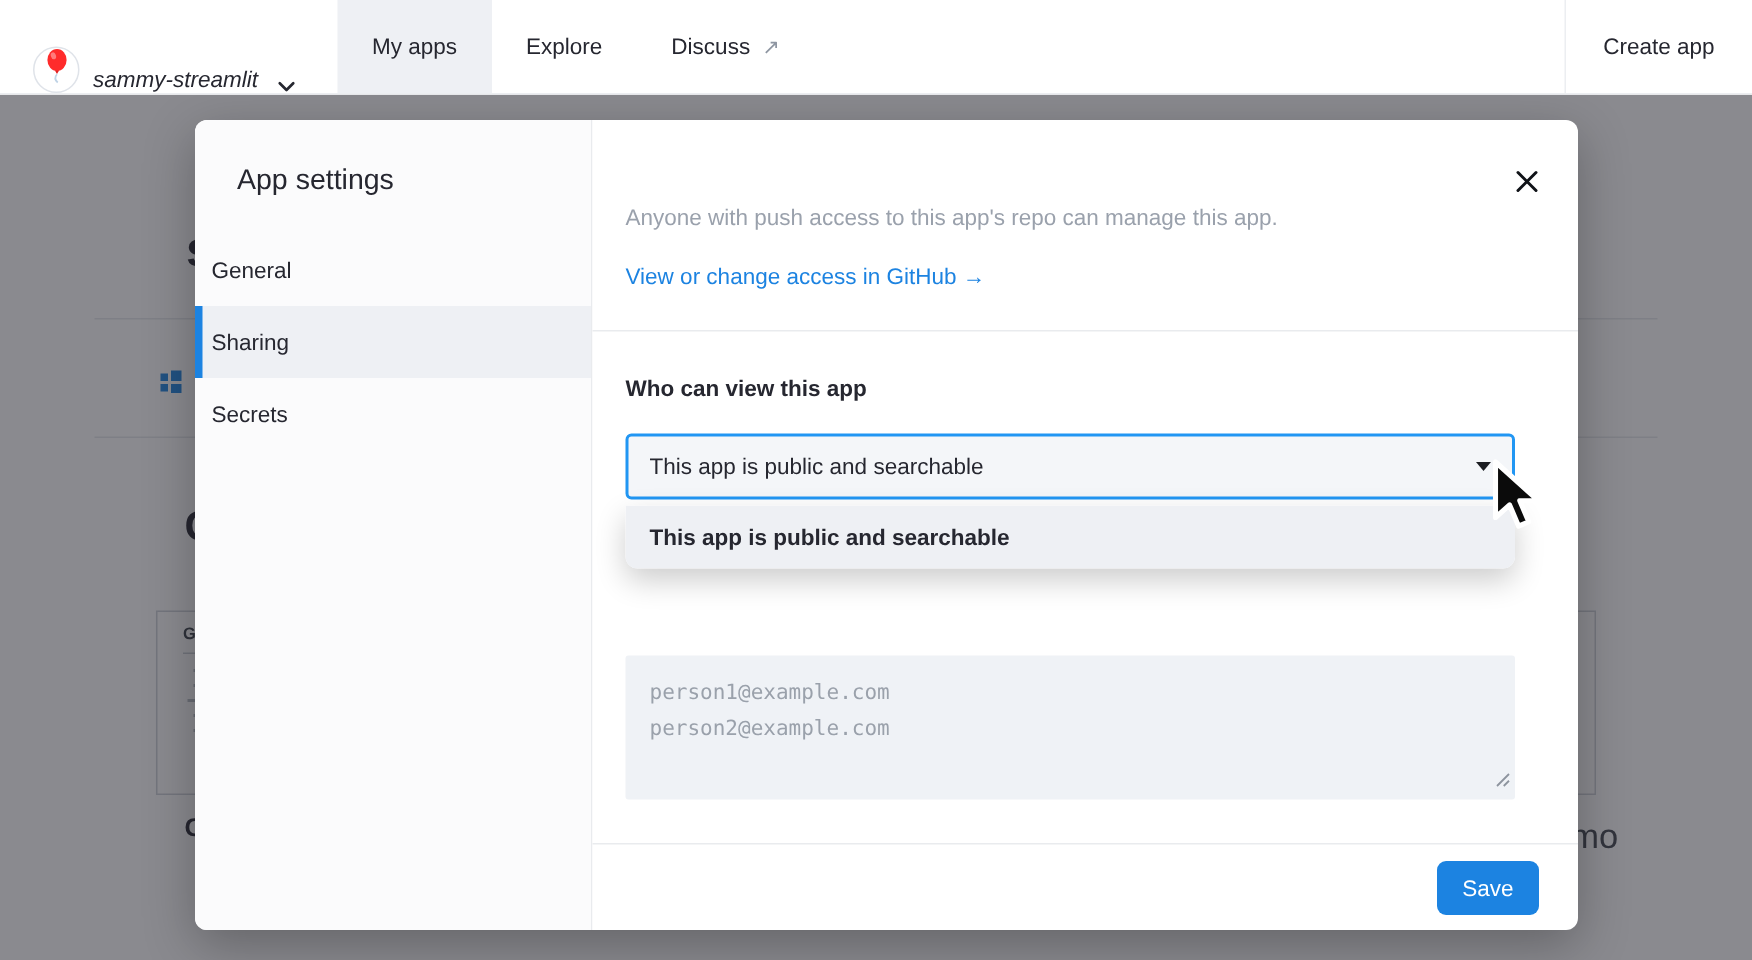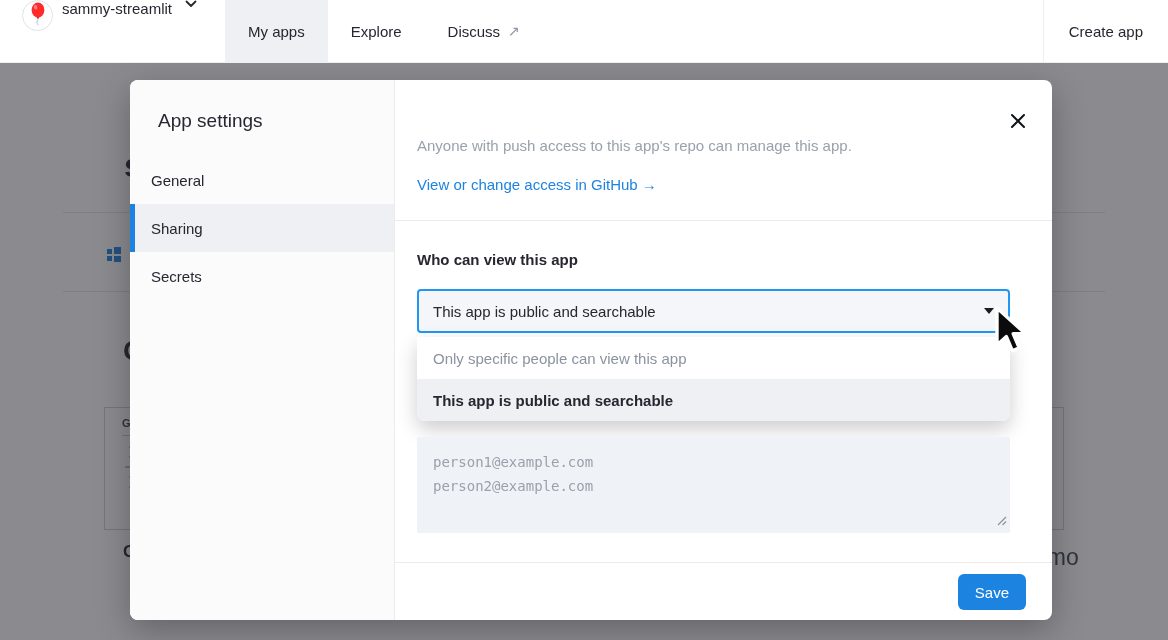--- a/index.html
+++ b/index.html
@@ -8,21 +8,21 @@
     font-family:"Liberation Sans", sans-serif;
     background:#ffffff; position:relative; color:#262730;
   }
 
   
   .nav {
     position:absolute; top:0; left:0; right:0; height:63px;
     background:#fff; display:flex; align-items:stretch; z-index:40;
     border-bottom:1px solid #eceef1;
   }
-  .nav-account { display:flex; align-items:flex-start; padding-left:22px; cursor:pointer; }
+  .nav-account { display:flex; align-items:flex-end; padding-left:22px; cursor:pointer;font-style:italic; }
   .avatar {
     width:31px; height:31px; border-radius:50%; border:1px solid #dfe3e9;
     background:#fff; display:flex; align-items:center; justify-content:center;
   }
   .nav-account-name { font-size:15px; color:#262730; margin-left:9px; }
   .nav-chevron { margin-left:13px; display:flex; align-items:center; }
   .nav-tabs { display:flex; margin-left:28px; align-items:stretch; }
   .nav-tab {
     display:flex; align-items:center; padding:0 23px; font-size:15px;
     color:#262730; cursor:pointer; white-space:nowrap;
@@ -63,21 +63,21 @@
     background:#fff; border-radius:8px; z-index:30; display:flex;
     box-shadow:0 10px 34px rgba(0,0,0,0.28);
   }
   .modal-sidebar {
     width:265px; background:#fbfbfc; border-right:1px solid #e9ebee;
     border-radius:8px 0 0 8px; flex-shrink:0;
   }
   .modal-title { padding:29px 28px 0 28px; font-size:19px; font-weight:500; color:#262730; line-height:24px; }
   .modal-nav { margin-top:23px; }
   .modal-nav-item {
-    height:48px; display:flex; align-items:center; padding-left:16px;
+    height:48px; display:flex; align-items:center; padding-left:6px;
     border-left:5px solid transparent; font-size:15px; color:#262730; cursor:pointer;
   }
   .modal-nav-item.active { background:#eef0f4; border-left-color:#1c83e1; }
 
   .modal-main { flex:1; position:relative; border-radius:0 8px 8px 0; }
   .close-btn {
     position:absolute; top:32px; right:25px; width:18px; height:18px;
     cursor:pointer; display:flex; align-items:center; justify-content:center;
   }
   .manage-title { position:absolute; left:22px; top:30px; font-size:16px; font-weight:600; color:#262730; }
@@ -237,23 +237,20 @@
     <div class="divider-a"></div>
 
     <div class="view-title">Who can view this app</div>
 
     <div class="select-box">
       <span>This app is public and searchable</span>
       <span class="select-caret"></span>
     </div>
 
     <div class="dropdown">
-      <div class="dropdown-option muted">
-        <span>Only specific people can view this app</span>
-      </div>
       <div class="dropdown-option selected">
         <span>This app is public and searchable</span>
       </div>
     </div>
 
     <div class="textarea-wrap">
       <textarea class="email-textarea" placeholder="person1@example.com
 person2@example.com" style=""></textarea>
       <span class="resize-handle">
         <svg width="10" height="10" viewBox="0 0 10 10">

